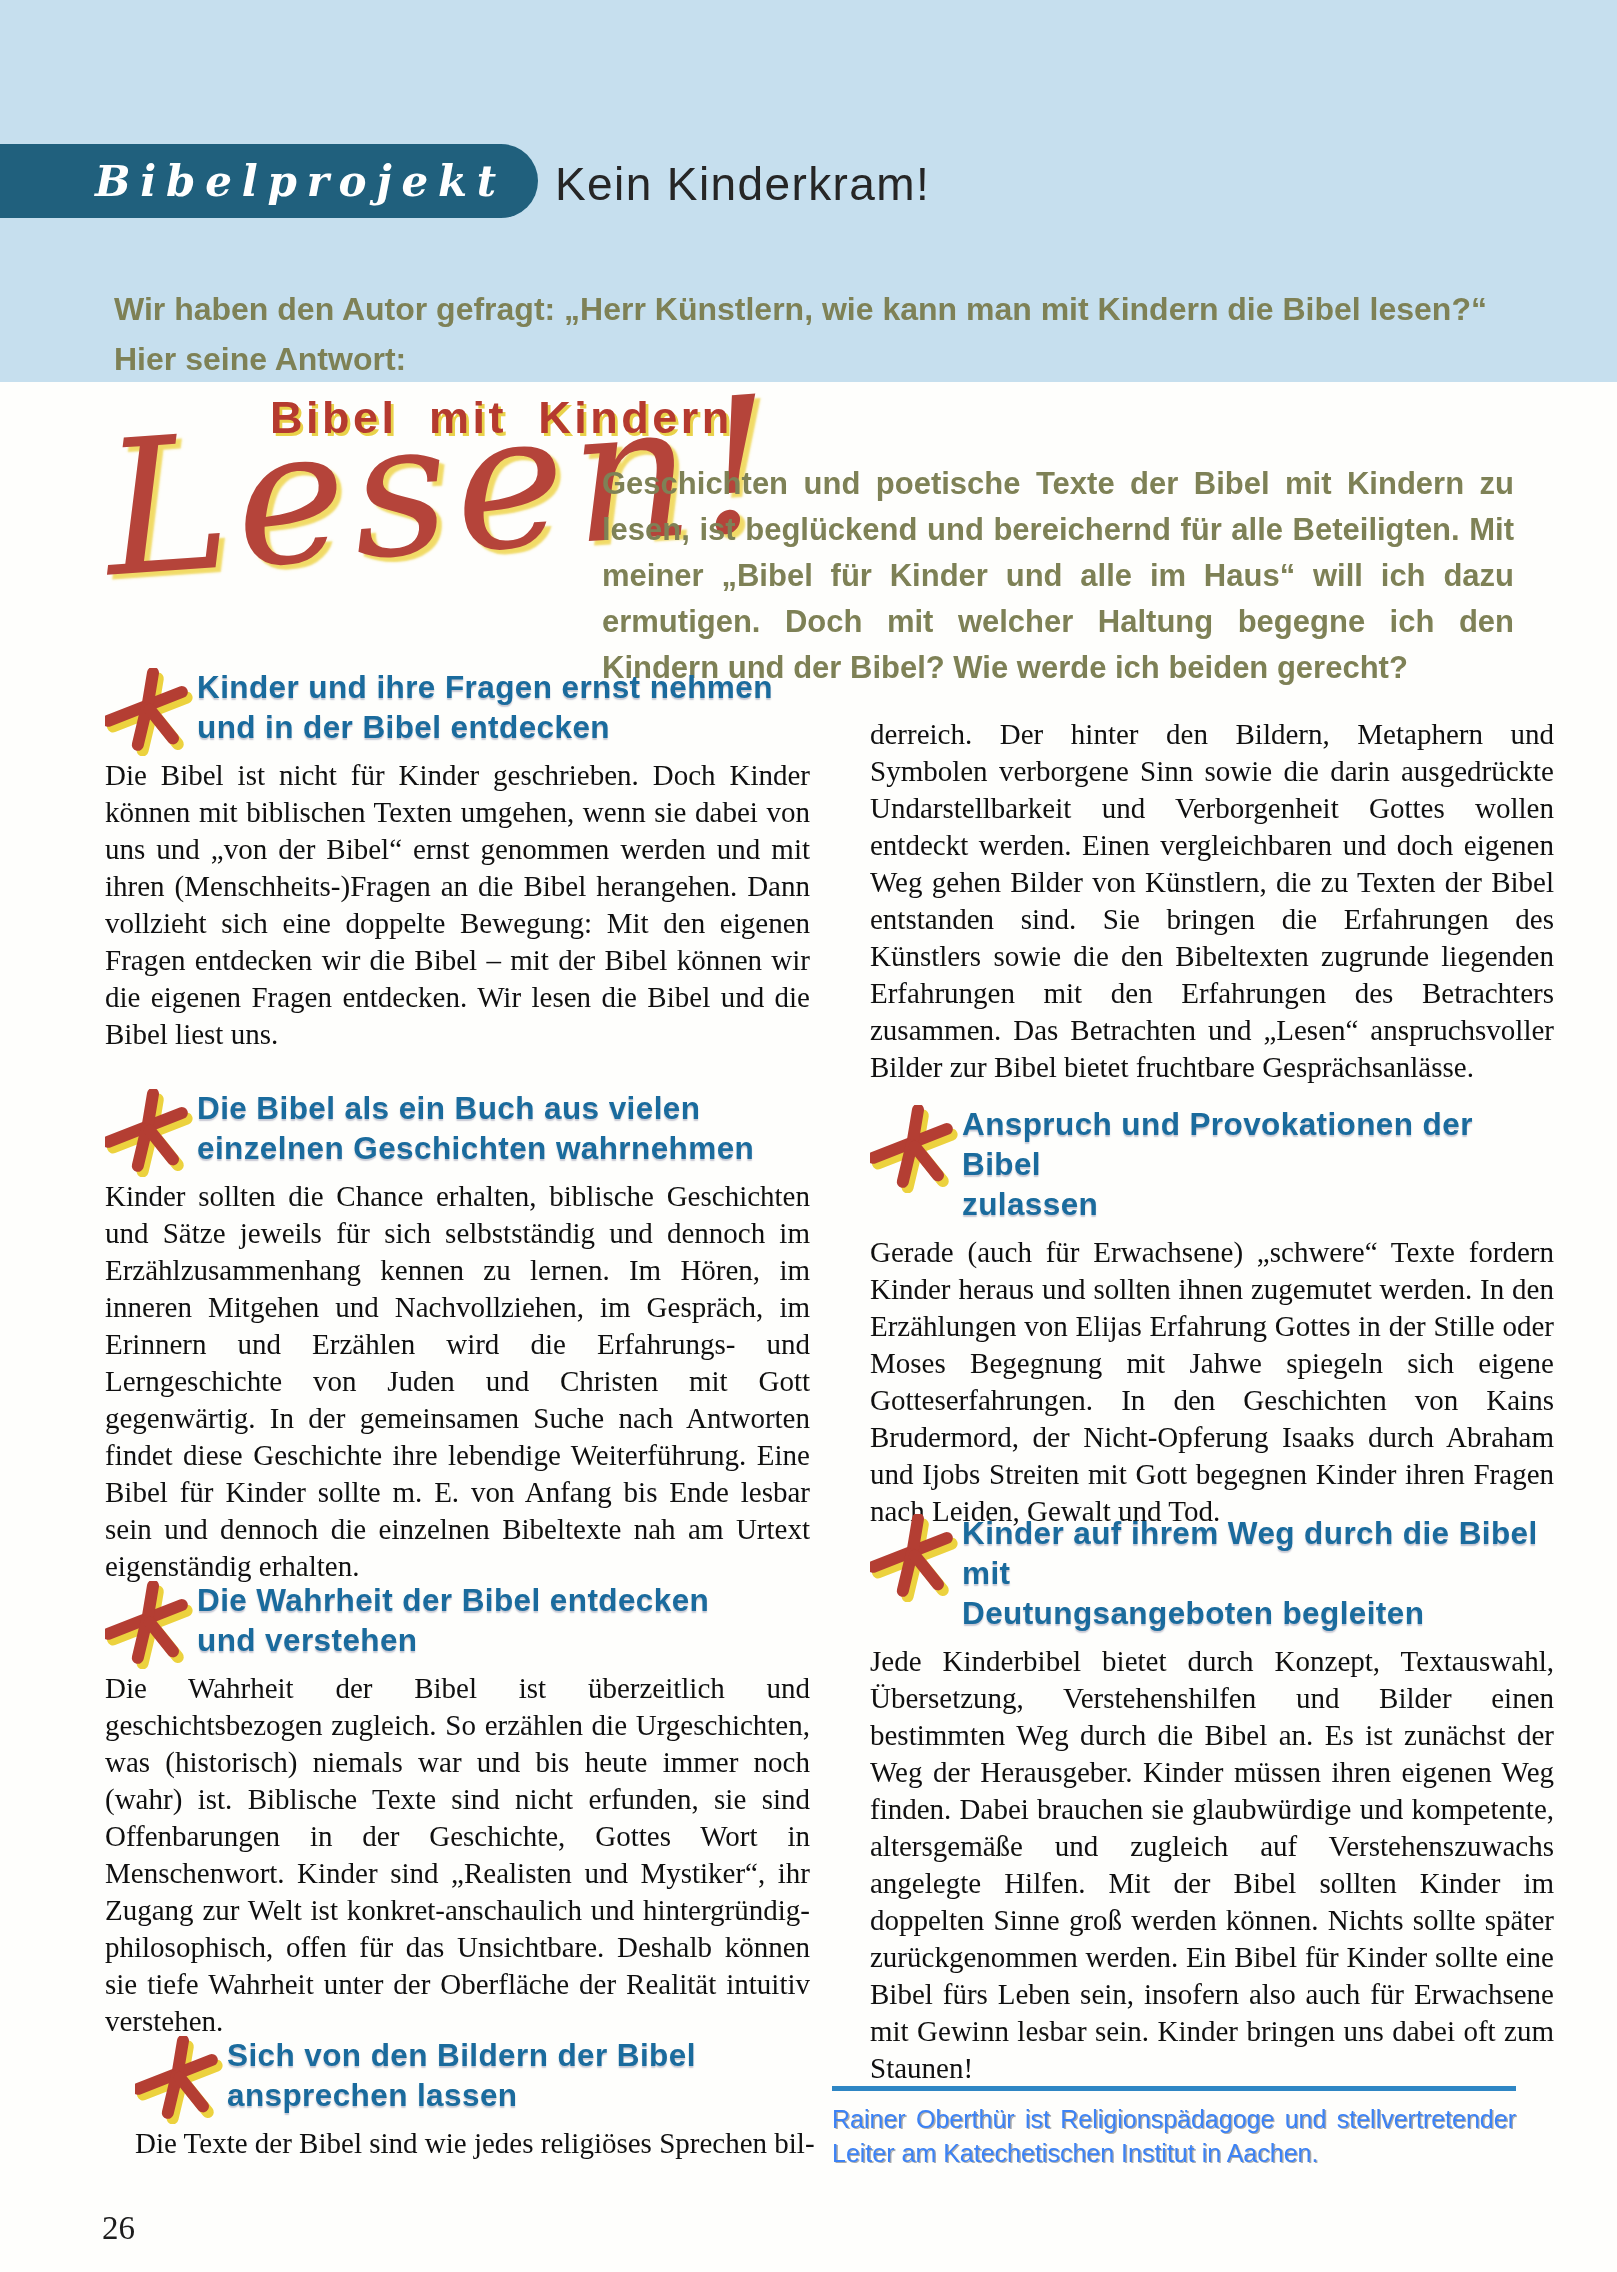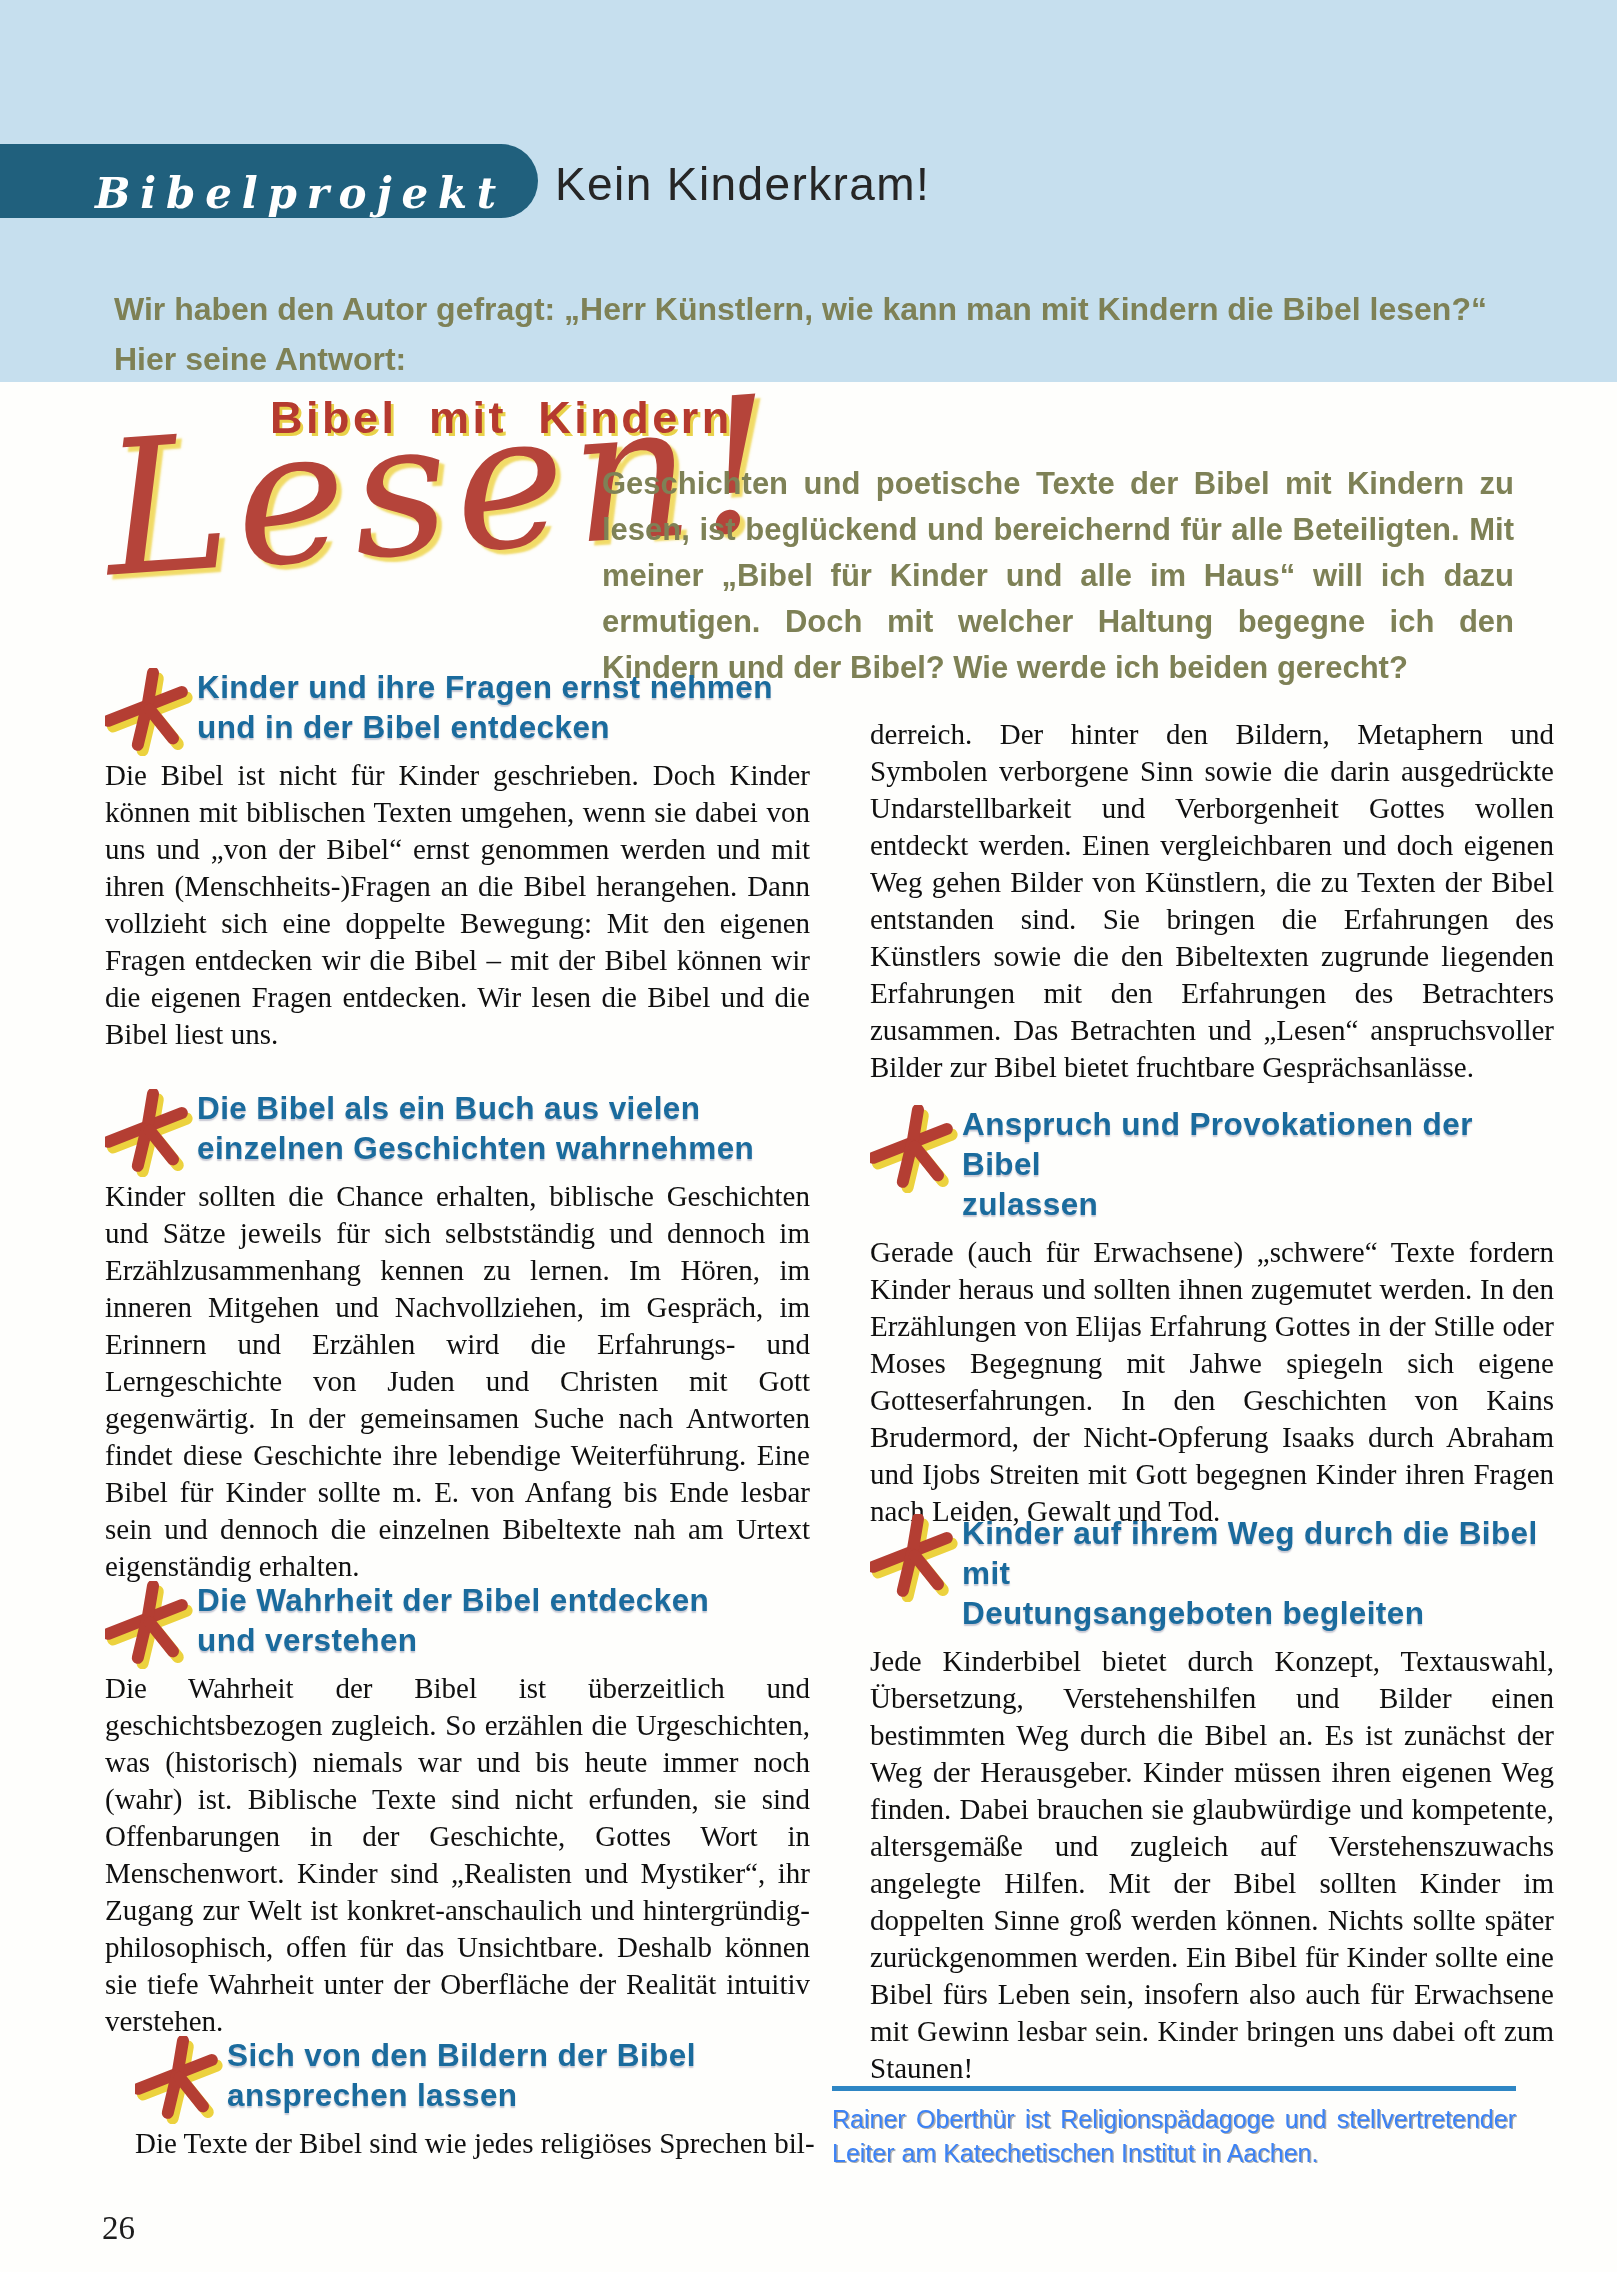--- a/index.html
+++ b/index.html
@@ -2,21 +2,21 @@
 <html lang="de" style="font-size:11.2px"><head>
 <meta charset="utf-8">
 <style>
   html,body{margin:0;padding:0;background:#ffffff;}
   .page{position:relative;width:1618px;height:2273px;background:#fefefc;overflow:hidden;
         font-family:"Liberation Sans","DejaVu Sans",sans-serif;}
 
   
   .band{position:absolute;left:0;top:0;width:1618px;height:382px;background:#c6dfee;}
   .banner{position:absolute;left:0;top:144px;width:538px;height:74px;background:#20607d;
-          border-radius:0 38px 38px 0;display:flex;align-items:flex-end;justify-content:center;
+          border-radius:0 38px 38px 0;display:flex;align-items:center;justify-content:center;
           padding-left:63px;box-sizing:border-box;}
   .banner span{font-family:"DejaVu Serif","Liberation Serif",serif;font-style:italic;font-weight:bold;
           font-size:42px;color:#ffffff;letter-spacing:9.8px;white-space:nowrap;}
   .kicker{position:absolute;left:555px;top:160px;font-size:46px;line-height:49px;color:#262626;
           letter-spacing:1.4px;white-space:nowrap;font-weight:400;text-align:right;}
   .question{position:absolute;left:114px;top:284px;width:1422px;font-weight:bold;font-size:32px;
           line-height:50px;color:#7e8156;}
   .question div{white-space:nowrap;}
 
   

